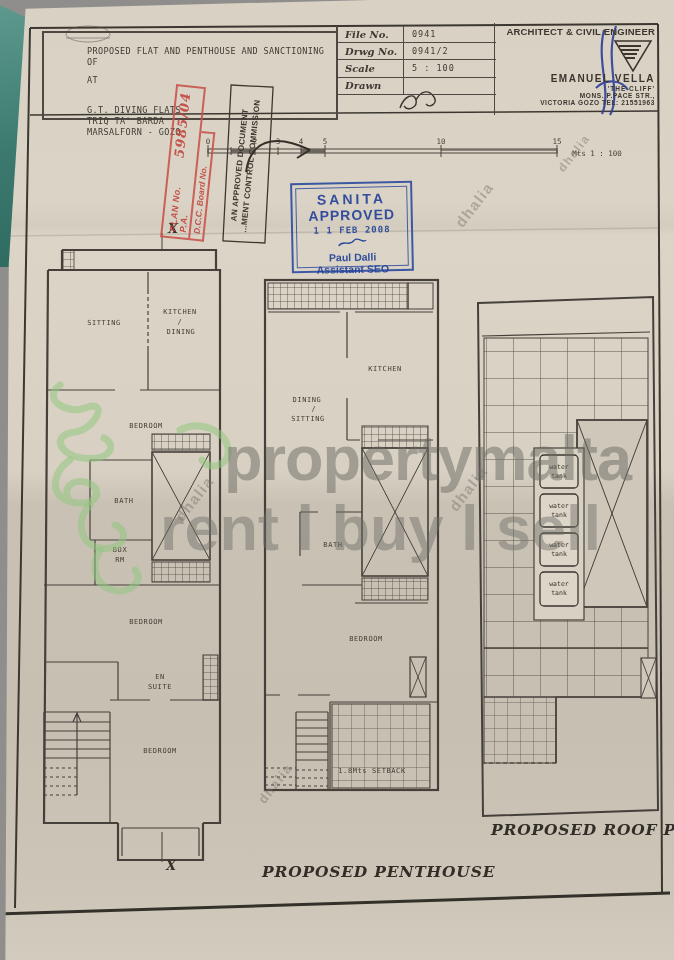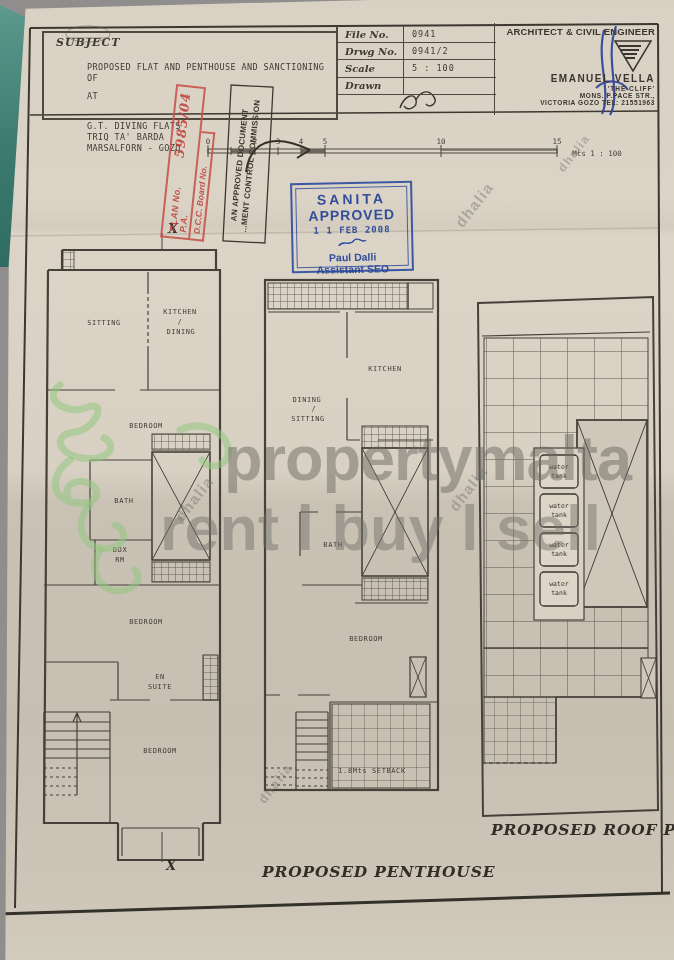--- a/index.html
+++ b/index.html
@@ -279,21 +279,20 @@
       <g fill="none" stroke="rgba(146,198,128,0.55)" stroke-width="7" stroke-linecap="round">
         <path d="M60,385 C40,400 70,415 85,408 C110,398 95,430 75,432 C50,435 60,455 82,458 C110,462 118,445 104,438"></path>
         <path d="M70,460 C55,470 48,492 66,500 C90,510 105,495 92,485 C80,477 62,483 68,498"></path>
         <path d="M90,505 C75,520 80,545 100,548 C125,552 130,530 115,525"></path>
         <path d="M100,550 C90,565 95,585 112,590 C130,595 145,580 135,570"></path>
         <path d="M180,430 C200,420 225,430 228,448 C231,465 210,472 202,460"></path>
       </g>
     </svg>
 
     <div class="subject-box">
-      <div class="subj-head">SUBJECT</div>
       <div class="subj-line first">PROPOSED FLAT AND PENTHOUSE AND SANCTIONING OF</div>
       <div class="subj-at">
         <span>AT</span>
         <span class="addr">
           <div>G.T. DIVING FLATS</div>
           <div>TRIQ TA' BARDA</div>
           <div>MARSALFORN - GOZO</div>
         </span>
       </div>
     </div>

